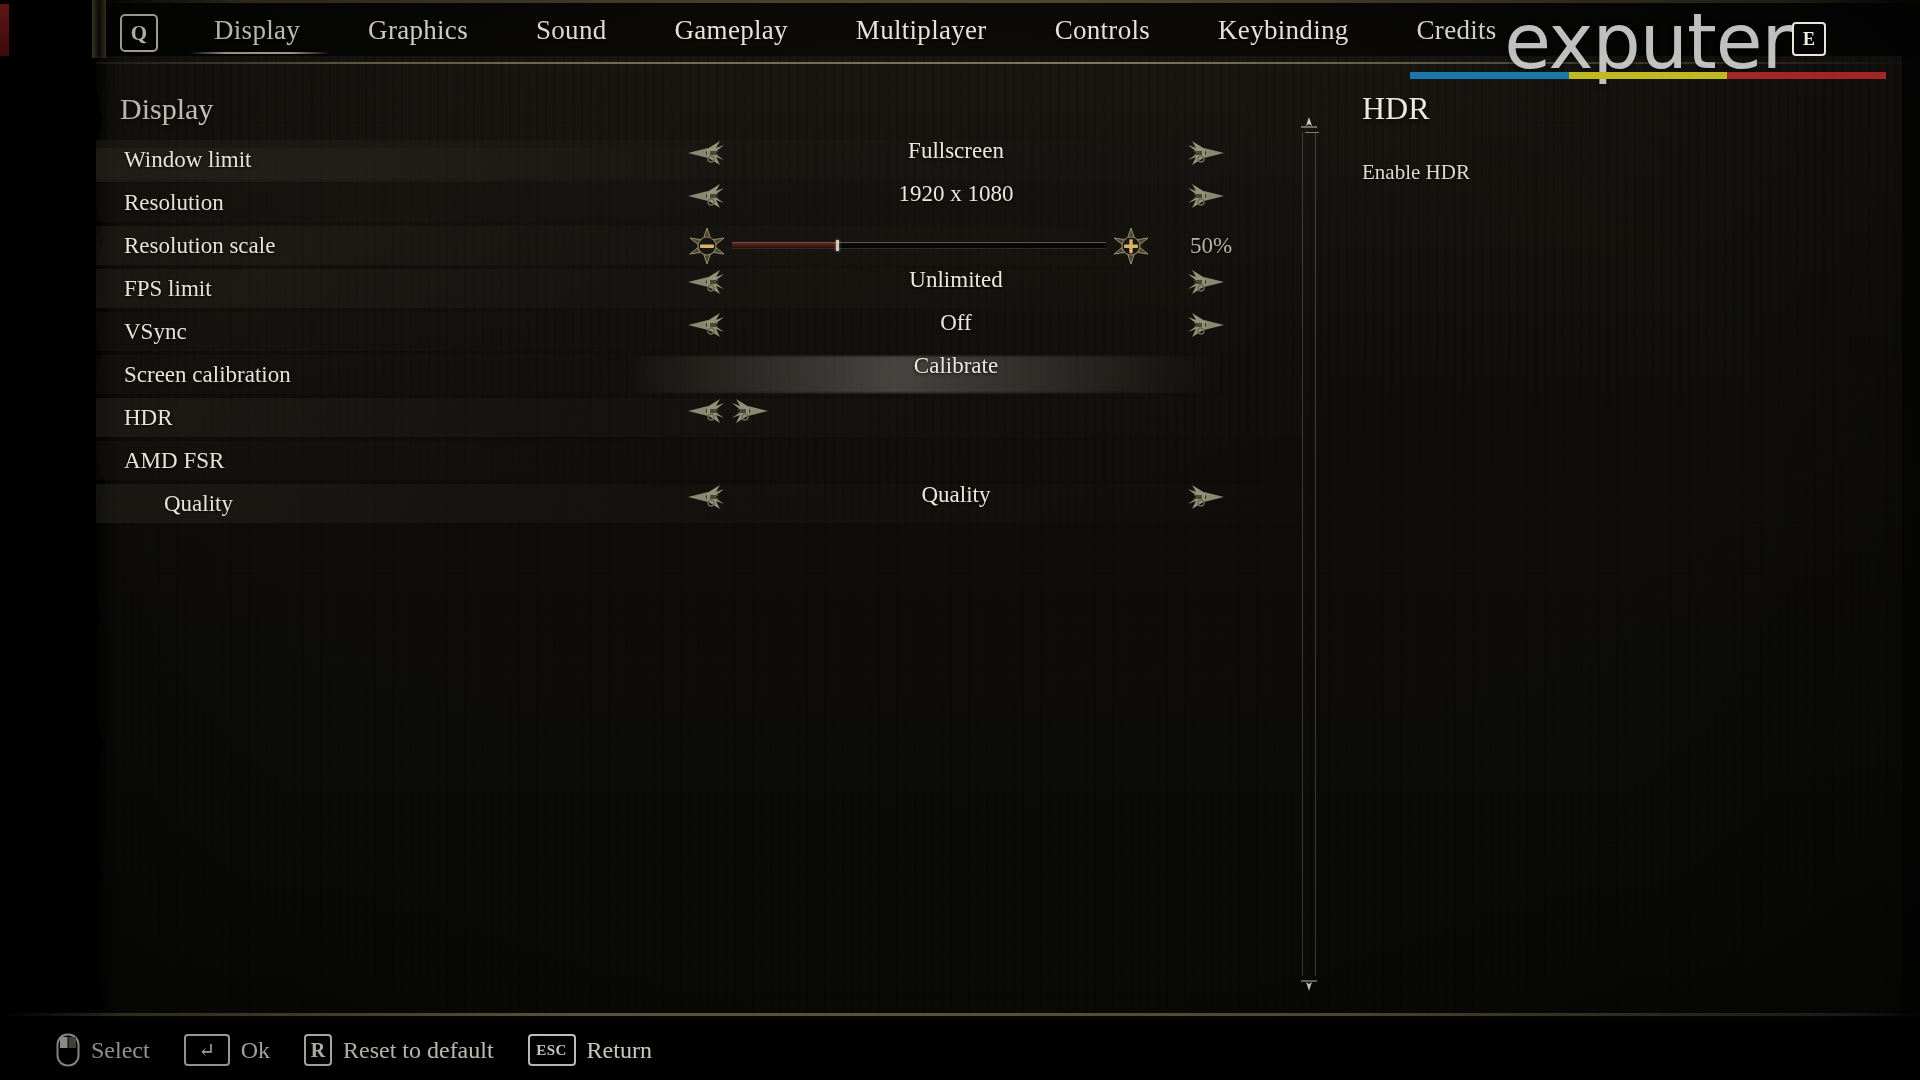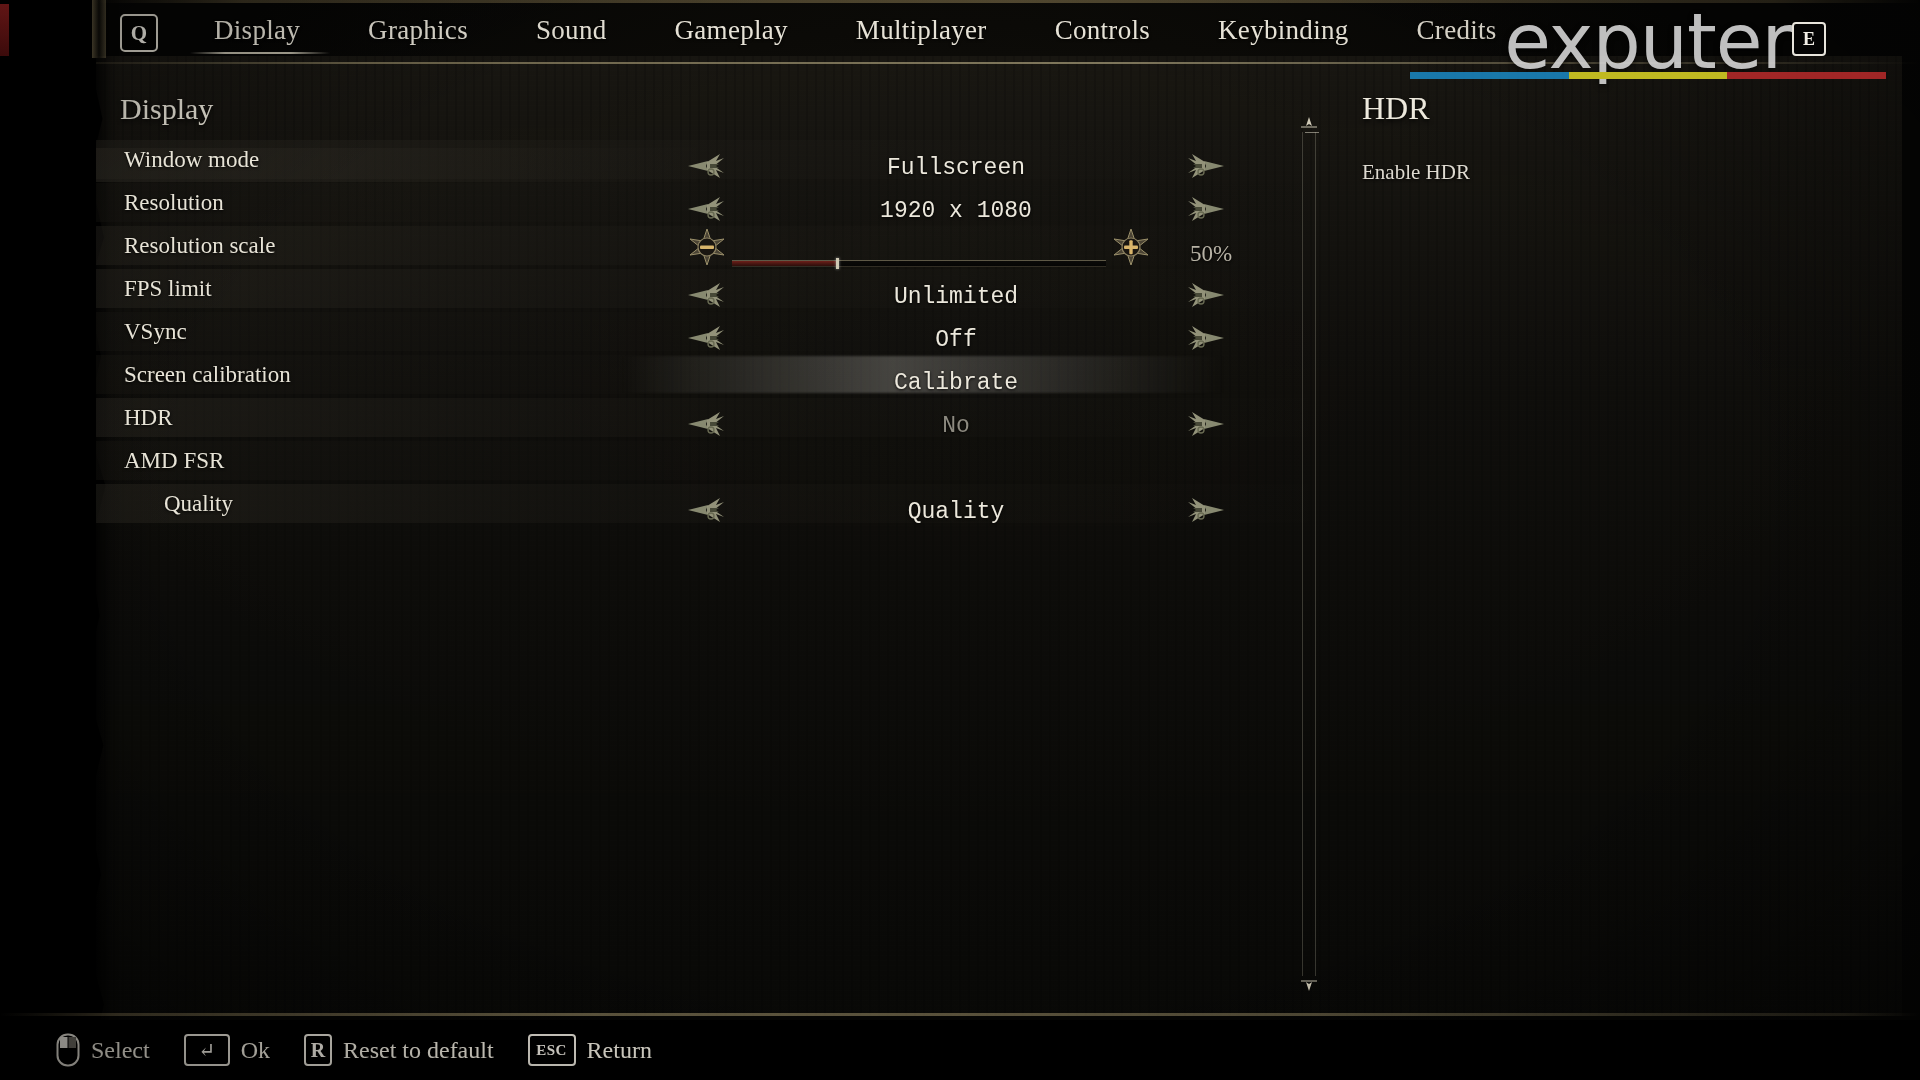--- a/index.html
+++ b/index.html
@@ -182,21 +182,21 @@
     z-index:2;
     text-shadow:0 1px 3px rgba(0,0,0,.9);
     white-space:nowrap;
   }
   .indent1 { margin-left:28px; }
   .indent2 { margin-left:68px; }
 
   
   .valuearea {
     position:absolute; left:490px; right:0; top:0; height:43px;
-    display:flex; align-items:flex-end; z-index:3;font-family:Liberation Mono, monospace;
+    display:flex; align-items:flex-start; z-index:3;
   }
 
   
   .arr { width:42px; height:30px; flex:0 0 auto; opacity:.95; }
   .arr.left { margin-left:100px; }
   .arr.right { margin-left:0px; }
 
   .valtext {
     flex:1 1 auto;
     text-align:center;
@@ -213,21 +213,21 @@
       rgba(255,255,255,0) 0%, rgba(170,168,160,.10) 12%,
       rgba(222,220,212,.26) 45%, rgba(190,188,180,.18) 68%,
       rgba(120,118,112,.06) 92%, rgba(0,0,0,0) 100%);
     filter:blur(1px);
     z-index:1;
   }
 
   
   .slider {
     position:absolute; left:490px; right:0; top:0; height:43px;
-    display:flex; align-items:flex-end; z-index:3;
+    display:flex; align-items:center; z-index:3;
   }
   .sl-btn { width:46px; height:40px; flex:0 0 auto; }
   .sl-btn.minus { margin-left:98px; }
   .track {
     position:relative;
     flex:0 0 auto;
     width:374px;
     height:7px;
     margin:0 2px;
     background:linear-gradient(180deg,#0b0a08,#050504);
@@ -363,21 +363,21 @@
         <i style="background:#b52a2a;flex:1"></i>
       </div>
   </div>
 
   <div class="content">
     <div class="section-title-bg"></div>
     <div class="section-title">Display</div>
     <div class="rows" id="settings-rows">
         <div class="row">
           <div class="rowstripe"></div>
-          <div class="label indent1">Window mode</div>
+          <div class="label indent1">Window limit</div>
           <div class="valuearea">
             <svg class="arr left" viewBox="0 0 42 30">
               <g>
                 <path d="M2 15 L22 10 L20 15 L22 20 Z" fill="#8e9076"></path>
                 <path d="M21 11 L34 3 L30 10 L38 7 L28 15 L38 22 L30 19 L34 27 L21 19 Z" fill="#a8a98c" opacity=".9"></path>
                 <path d="M24 13 L33 13 L30 15 L33 17 L24 17 Z" fill="#4a4c3a"></path>
                 <circle cx="25" cy="21" r="3" fill="none" stroke="#6d6f56" stroke-width="1.4"></circle>
               </g>
             </svg>
             <div class="valtext">Fullscreen</div>
@@ -501,21 +501,20 @@
           <div class="label indent1">HDR</div>
           <div class="valuearea">
             <svg class="arr left" viewBox="0 0 42 30">
               <g>
                 <path d="M2 15 L22 10 L20 15 L22 20 Z" fill="#8e9076"></path>
                 <path d="M21 11 L34 3 L30 10 L38 7 L28 15 L38 22 L30 19 L34 27 L21 19 Z" fill="#a8a98c" opacity=".9"></path>
                 <path d="M24 13 L33 13 L30 15 L33 17 L24 17 Z" fill="#4a4c3a"></path>
                 <circle cx="25" cy="21" r="3" fill="none" stroke="#6d6f56" stroke-width="1.4"></circle>
               </g>
             </svg>
-            <div class="valtext dim">No</div>
             <svg class="arr right" viewBox="0 0 42 30">
               <g transform="scale(-1,1) translate(-42,0)">
                 <path d="M2 15 L22 10 L20 15 L22 20 Z" fill="#8e9076"></path>
                 <path d="M21 11 L34 3 L30 10 L38 7 L28 15 L38 22 L30 19 L34 27 L21 19 Z" fill="#a8a98c" opacity=".9"></path>
                 <path d="M24 13 L33 13 L30 15 L33 17 L24 17 Z" fill="#4a4c3a"></path>
                 <circle cx="25" cy="21" r="3" fill="none" stroke="#6d6f56" stroke-width="1.4"></circle>
               </g>
             </svg>
             <div style="width:82px;flex:0 0 auto"></div>
           </div>

